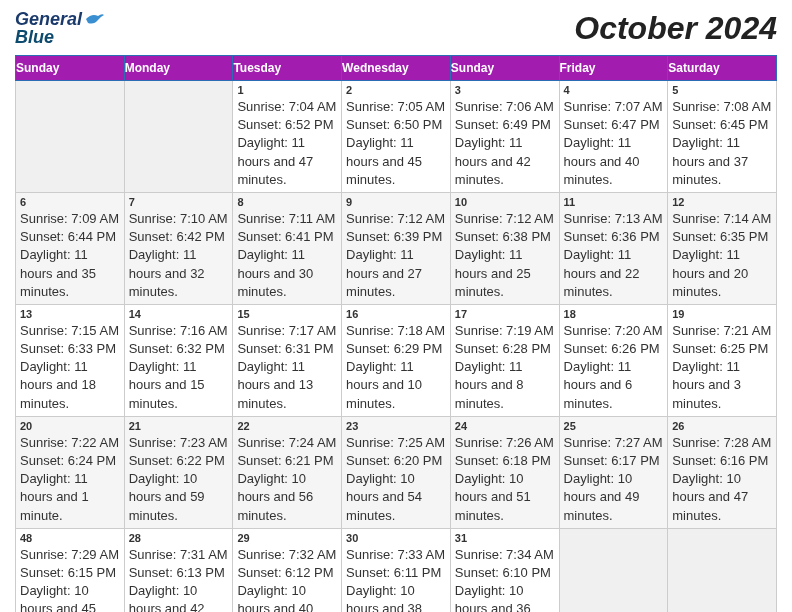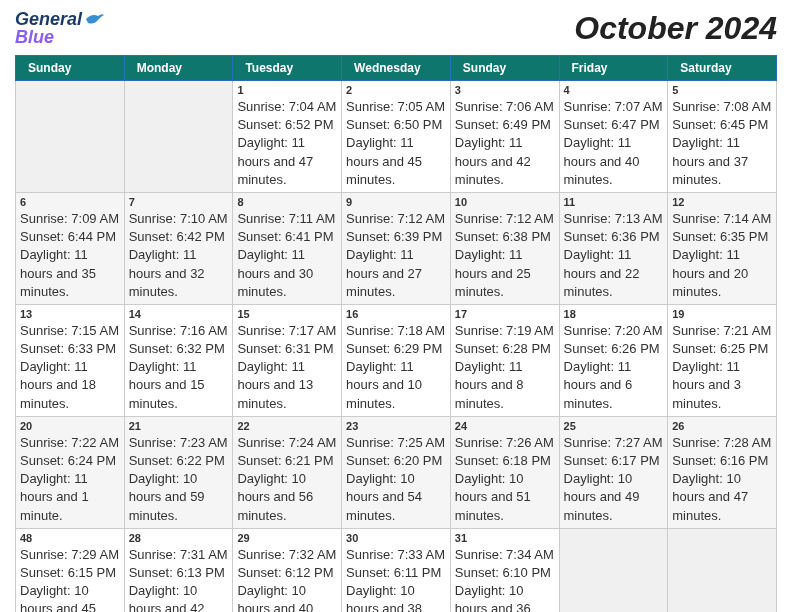--- a/index.html
+++ b/index.html
@@ -26,21 +26,21 @@
       flex-direction: column;
       align-items: flex-start;
     }
     .logo-text {
       font-size: 18px;
       font-weight: bold;
       color: #1a3a6b;
       line-height: 1;
     }
     .logo-blue {
-      color: #8b5cf6;
+      color: #0c4a6e;
     }
     .logo-bird {
       width: 20px;
       height: 16px;
       margin-left: 2px;
     }
     .logo-top {
       display: flex;
       align-items: center;
     }
@@ -55,25 +55,25 @@
     .location {
       font-size: 14px;
       color: #444;
     }
     table {
       width: 100%;
       border-collapse: collapse;
       table-layout: fixed;
     }
     .day-header {
-      background-color: #0f766e;
+      background-color: #a21caf;
       color: #fff;
       font-size: 12px;
       font-weight: bold;
-      padding: 5px 12px;
+      padding: 5px 0;
       text-align: left;
       border: 1px solid #2a6db5;
     }
     td {
       border: 1px solid #ccc;
       vertical-align: top;
       padding: 3px 4px;
       font-size: 9.5px;
       color: #333;
       height: 85px;

